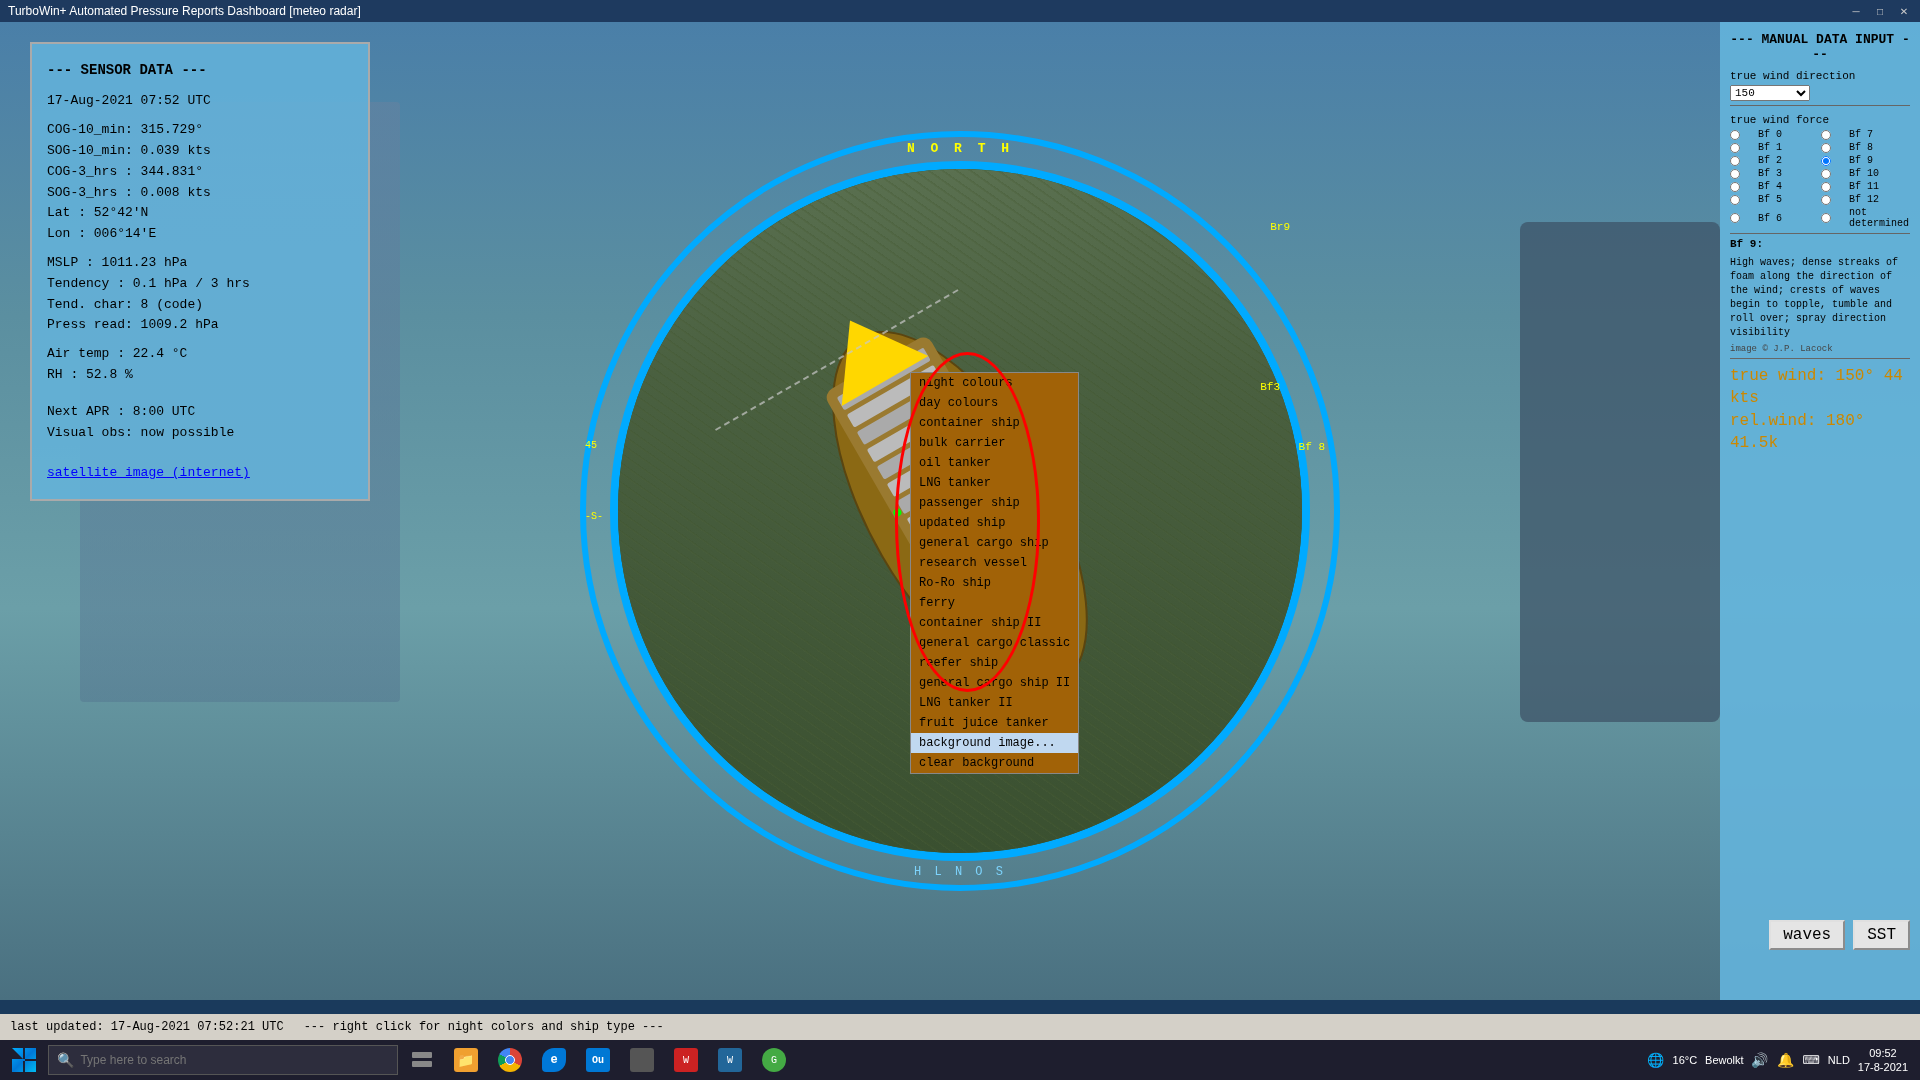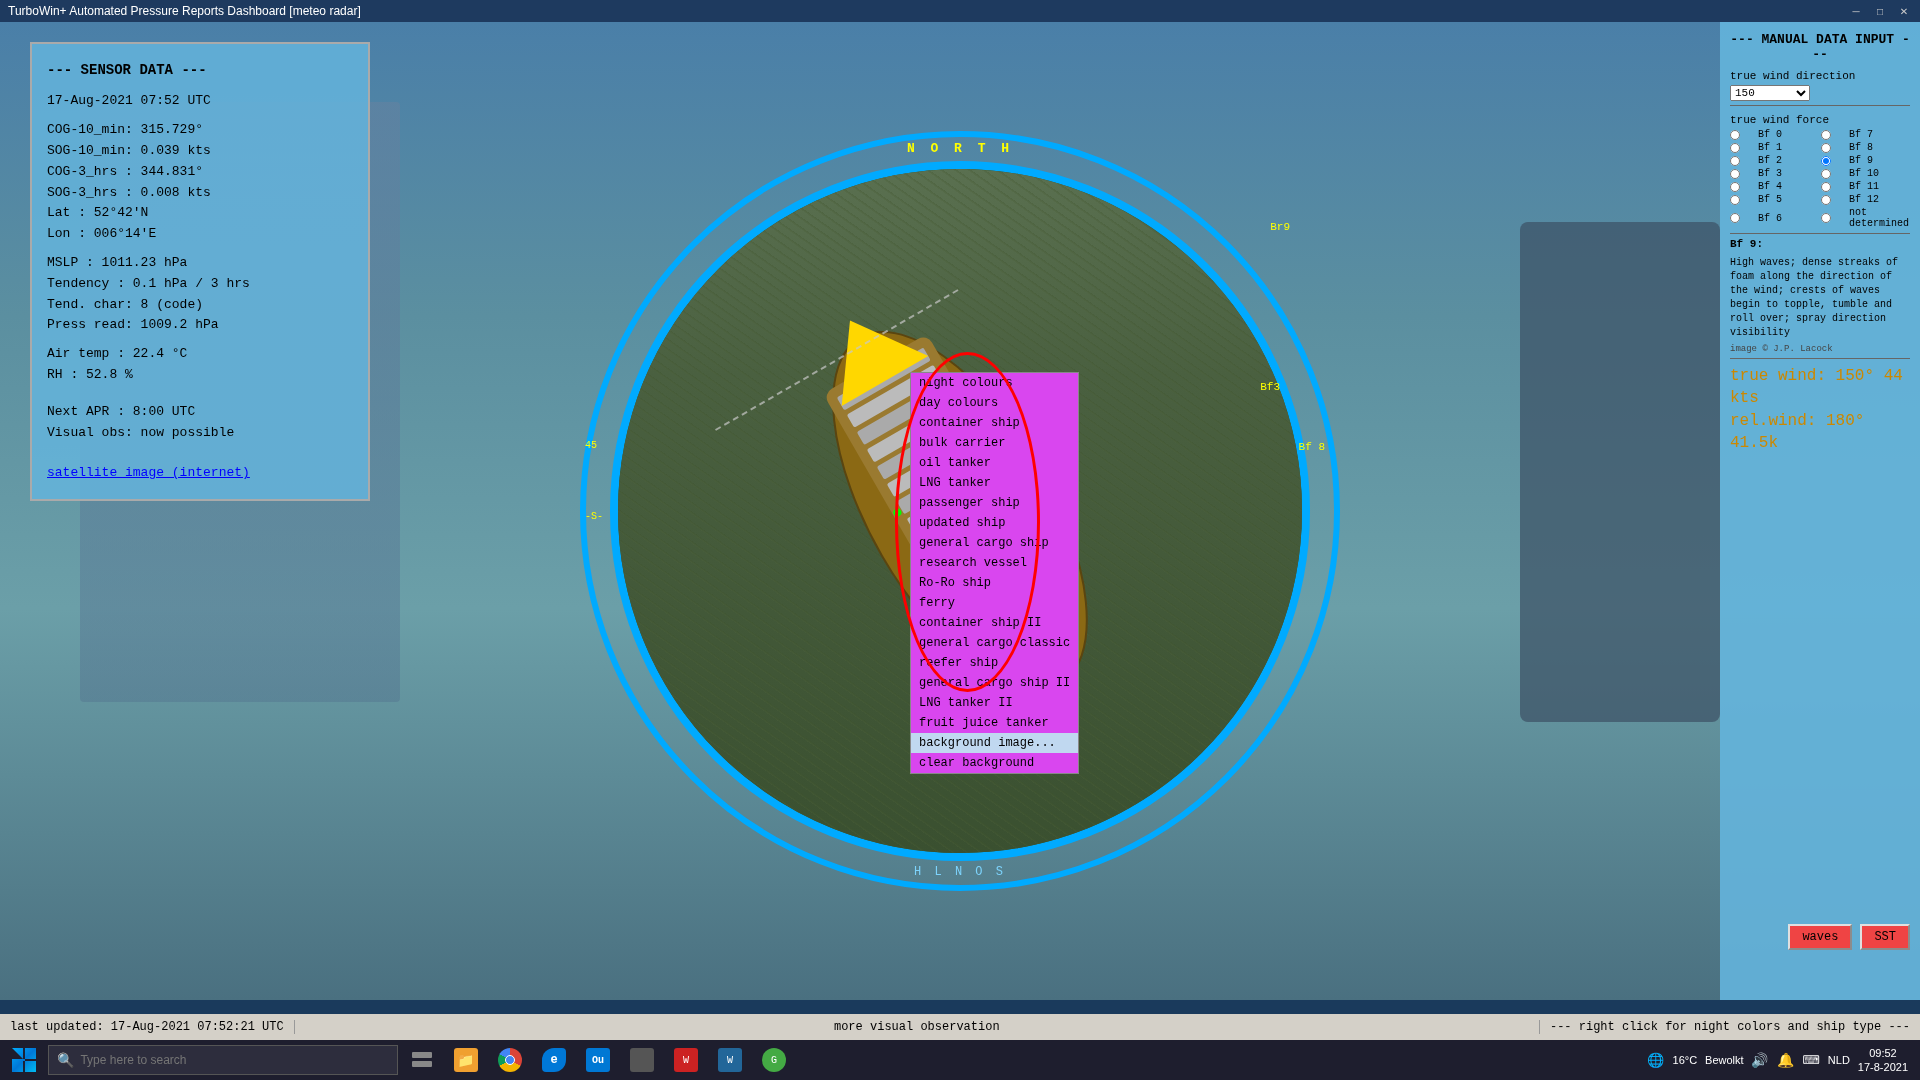--- a/index.html
+++ b/index.html
@@ -197,33 +197,33 @@
     .panel-buttons {
       position: absolute;
       bottom: 50px;
       right: 10px;
       display: flex;
       gap: 8px;
     }
 
     .panel-btn {
       padding: 4px 12px;
-      background: #ef4444;
+      background: #e5e5e5;
       border: 2px outset #e0e0e0;
       cursor: pointer;
-      font-size: 12px;
+      font-size: 16px;
       font-family: 'Courier New', monospace;
     }
 
     
     #context-menu {
       position: absolute;
       top: 350px;
       left: 910px;
-      background: #d946ef;
+      background: #a16207;
       border: 1px solid #888;
       min-width: 160px;
       z-index: 50;
       font-family: 'Courier New', monospace;
       font-size: 12px;
     }
 
     .menu-item {
       padding: 3px 8px;
       cursor: pointer;
@@ -588,21 +588,20 @@
 
     <div class="panel-buttons">
       <button class="panel-btn">waves</button>
       <button class="panel-btn">SST</button>
     </div>
   </div>
 </div>
 
 <div id="statusbar">
   <div id="status-left">last updated:  17-Aug-2021 07:52:21 UTC</div>
-  <div id="status-center">more visual observation</div>
   <div id="status-right">--- right click for night colors and ship type ---</div>
 </div>
 
 <div id="taskbar">
 
   <div id="start-btn">
     <div id="start-icon"></div>
   </div>
 
   <div id="search-bar">

